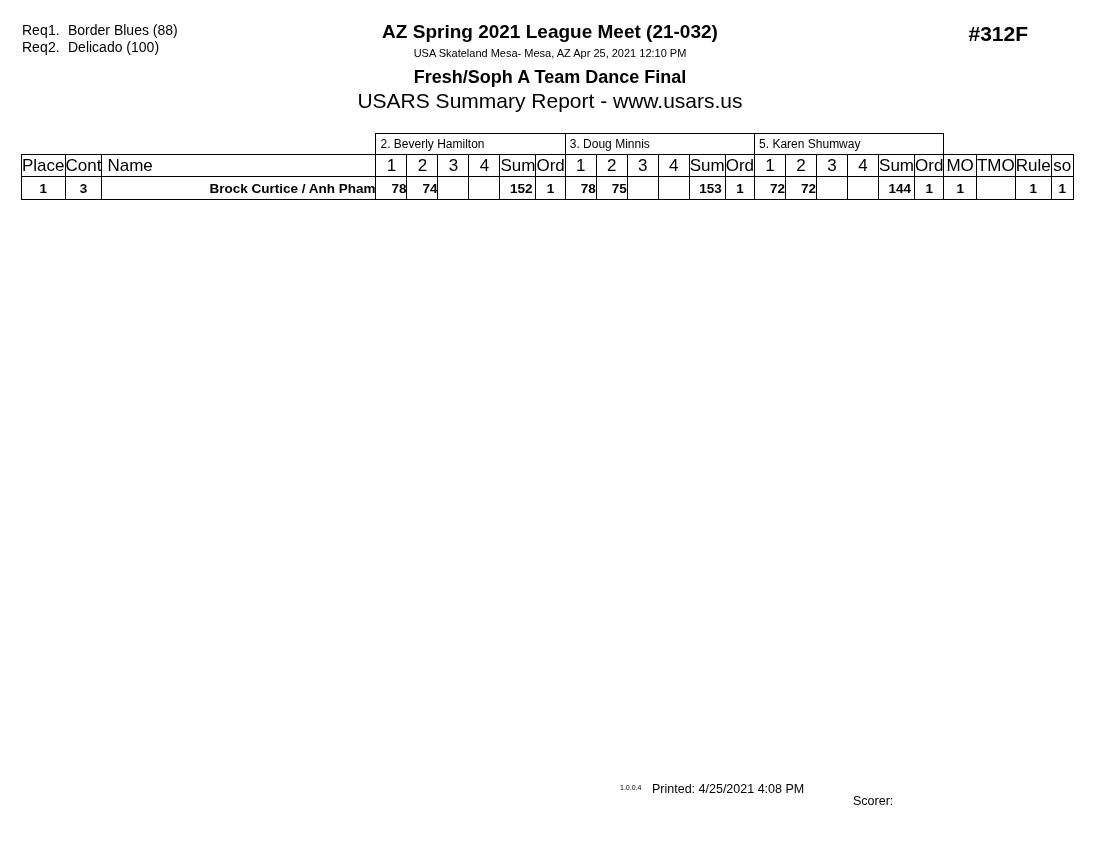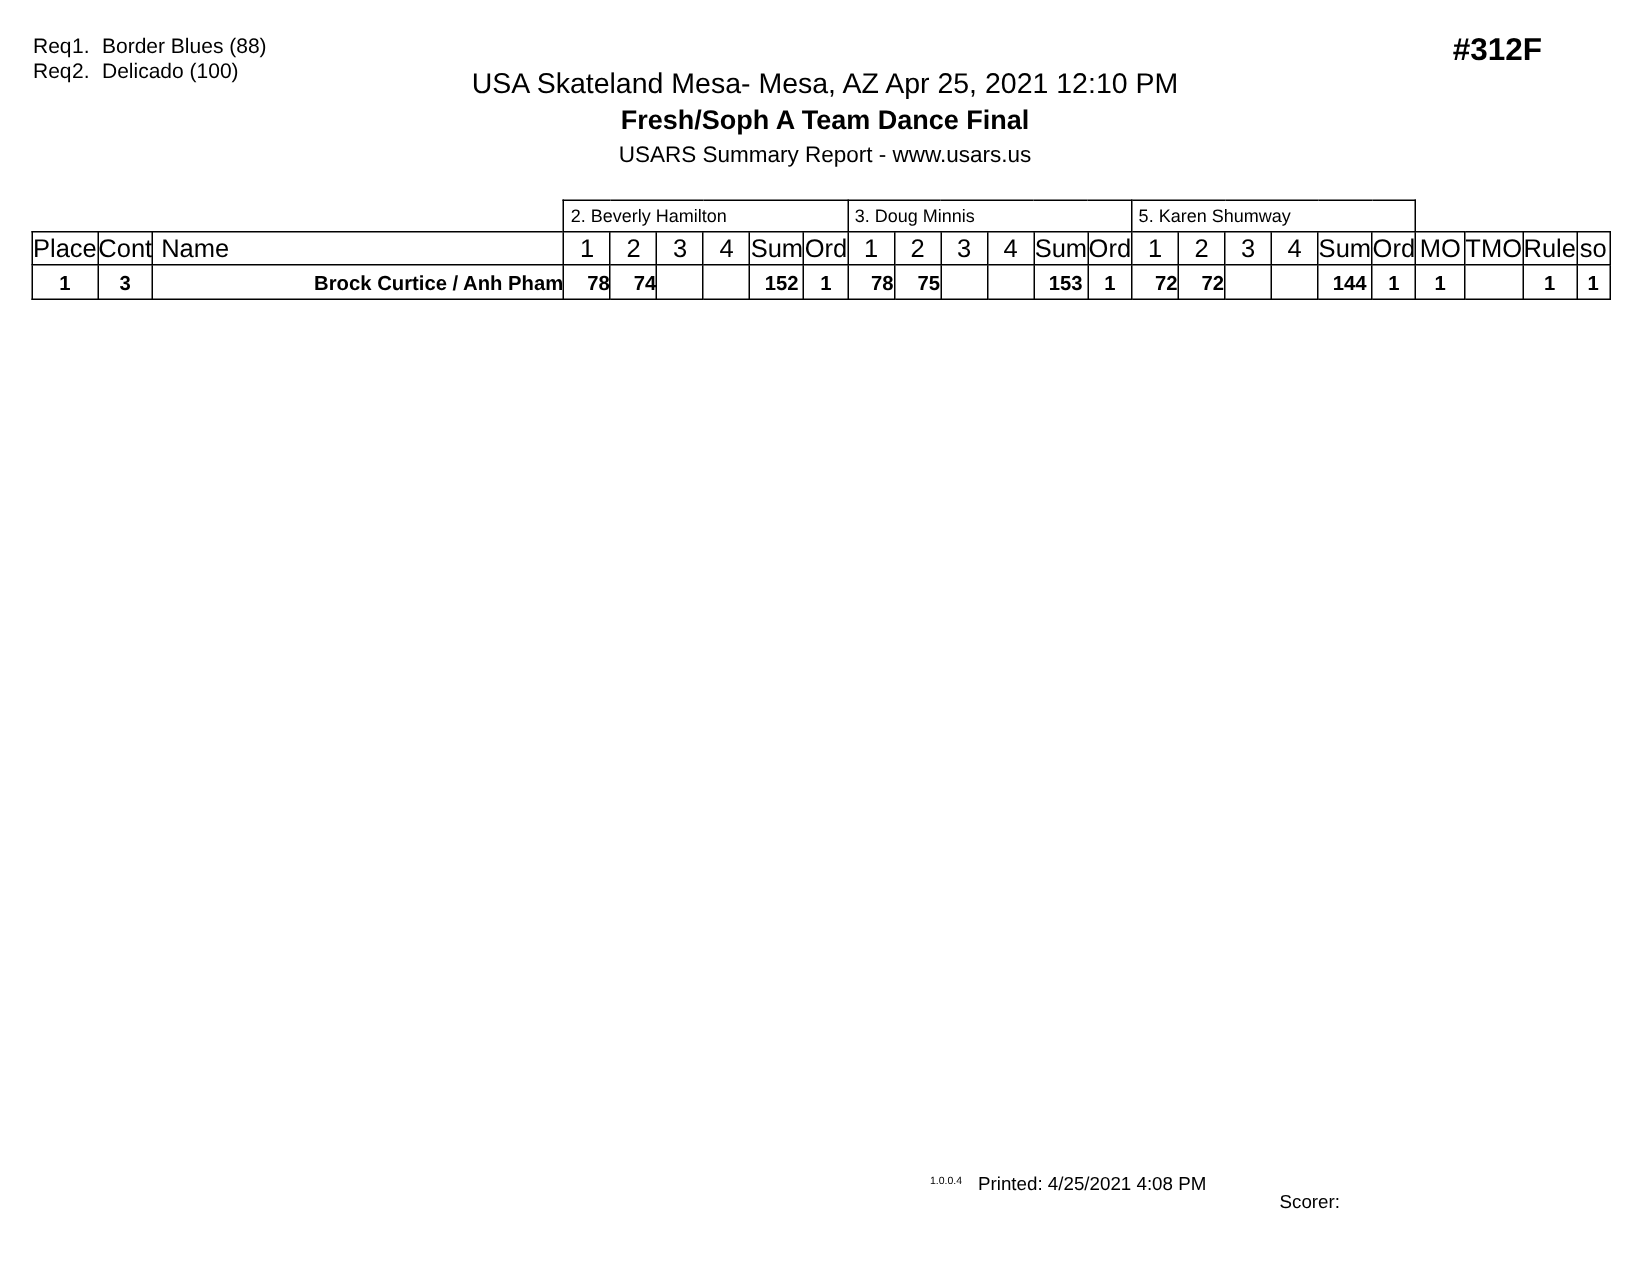--- a/index.html
+++ b/index.html
@@ -47,32 +47,31 @@
     width: 1100px;
     text-align: center;
   }
   .meet-title {
     font-size: 19px;
     font-weight: bold;
     letter-spacing: 0px;
     line-height: 23px;
   }
   .meet-sub {
-    font-size: 19px;
+    font-size: 11px;
     line-height: 21px;
-    margin-top: 26px;
   }
   .event-title {
     font-size: 18px;
     font-weight: bold;
     line-height: 25px;
     margin-top: 1px;
   }
   .report-line {
-    font-size: 15px;
+    font-size: 21px;
     line-height: 22px;
   }
 
   
   .event-code {
     position: absolute;
     right: 72px;
     top: 22px;
     font-size: 21px;
     font-weight: bold;
@@ -187,20 +186,21 @@
 <div class="reqs">
   <div class="req-row">
     <span class="req-label">Req</span><span class="req-num">1.</span><span class="req-name">Border Blues (88)</span>
   </div>
   <div class="req-row">
     <span class="req-label">Req</span><span class="req-num">2.</span><span class="req-name">Delicado (100)</span>
   </div>
 </div>
 
 <div class="header">
+  <div class="meet-title">AZ Spring 2021 League Meet (21-032)</div>
   <div class="meet-sub">USA Skateland Mesa- Mesa, AZ  Apr 25, 2021  12:10 PM</div>
   <div class="event-title">Fresh/Soph A Team Dance Final</div>
   <div class="report-line">USARS Summary Report - www.usars.us</div>
 </div>
 
 <div class="event-code">#312F</div>
 
 <table class="results">
   <tbody>
     <tr class="judge-row">

